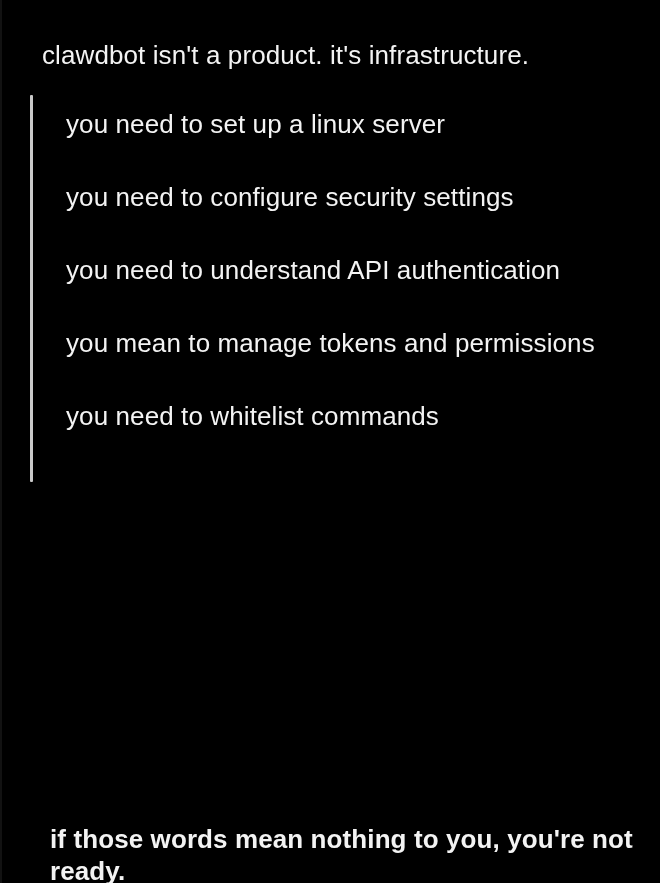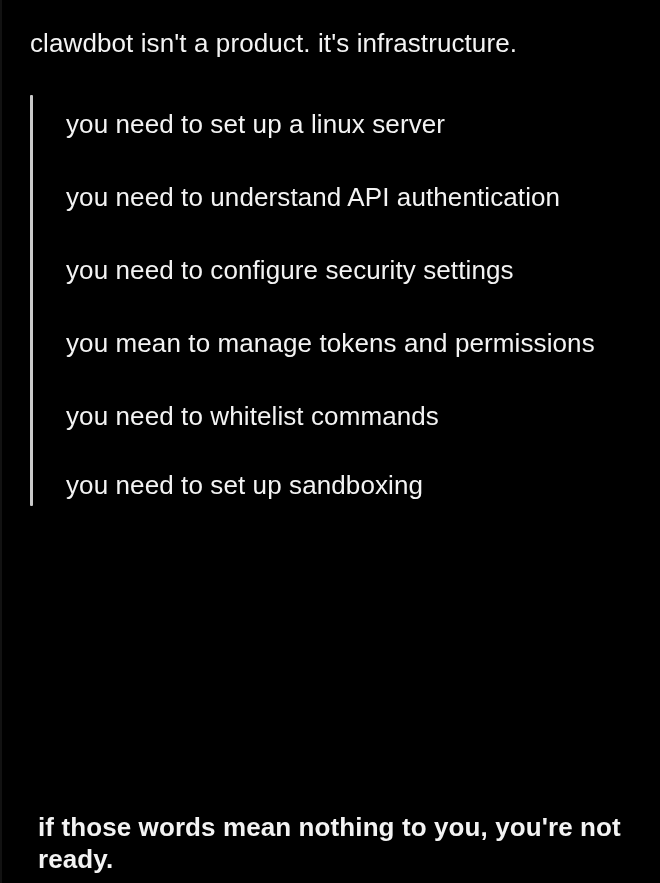--- a/index.html
+++ b/index.html
@@ -22,21 +22,21 @@
   }
   .post-body {
     position: relative;
     padding: 0;
   }
   .para {
     color: #f3f3f3;
     font-size: 26px;
     line-height: 32px;
     letter-spacing: 0.1px;
-    margin: 0;
+    margin: 12px;
     padding-left: 28px;
     padding-right: 14px;
     font-weight: 400;
   }
   .para-lead {
     position: absolute;
     top: 27px;
     left: 0;
   }
   .para-tail {
@@ -93,41 +93,37 @@
 
     <ul class="quote-list">
 
       <li class="quote gap-28">
         <span class="quote-rule h-95"></span>
         <span class="quote-text">you need to set up a linux server</span>
       </li>
 
       <li class="quote gap-28">
         <span class="quote-rule h-95"></span>
-        <span class="quote-text">you need to understand API authentication</span>
+        <span class="quote-text">you need to configure security settings</span>
       </li>
 
       <li class="quote gap-28">
         <span class="quote-rule h-95"></span>
-        <span class="quote-text">you need to configure security settings</span>
+        <span class="quote-text">you need to understand API authentication</span>
       </li>
 
       <li class="quote gap-28">
         <span class="quote-rule h-95"></span>
         <span class="quote-text">you mean to manage tokens and permissions</span>
       </li>
 
       <li class="quote gap-31">
         <span class="quote-rule h-95"></span>
         <span class="quote-text">you need to whitelist commands</span>
       </li>
 
-      <li class="quote">
-        <span class="quote-rule h-50"></span>
-        <span class="quote-text">you need to set up sandboxing</span>
-      </li>
 
     </ul>
 
     <p class="para para-tail">if those words mean nothing to you, you're not ready.</p>
 
   </div>
 </div>
 
 </body></html>

